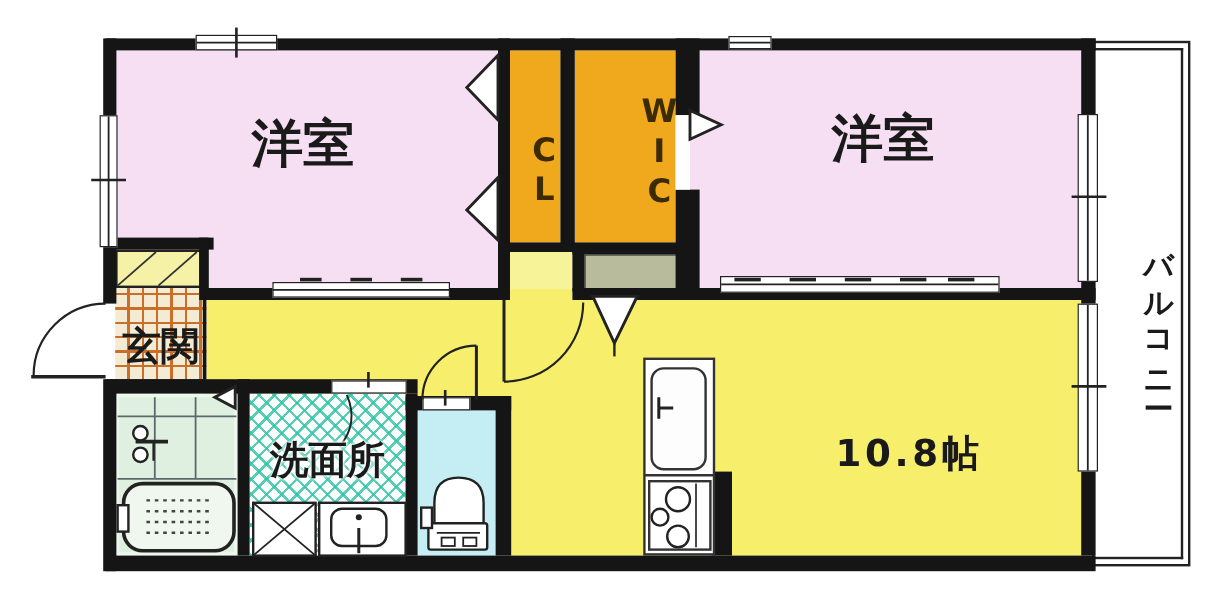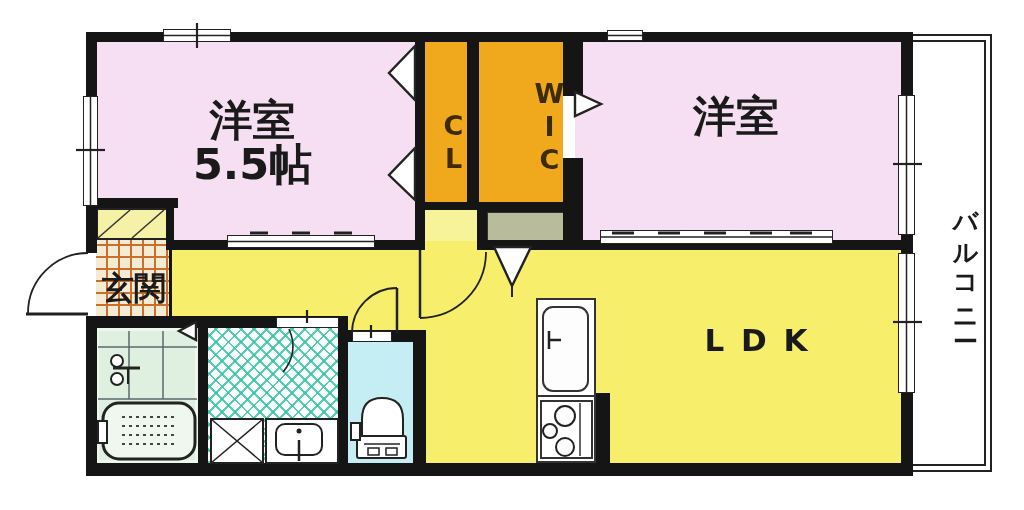--- a/index.html
+++ b/index.html
@@ -214,21 +214,21 @@
       <line x1="537" y1="396" x2="595" y2="396" stroke="#333" stroke-width="2"></line>
       <rect x="541" y="401" width="51" height="57" fill="#fff" stroke="#333" stroke-width="2"></rect>
       <circle cx="565" cy="416" r="10" fill="#fff" stroke="#222" stroke-width="2"></circle>
       <circle cx="550" cy="431" r="7" fill="#fff" stroke="#222" stroke-width="2"></circle>
       <circle cx="565" cy="447" r="9" fill="#fff" stroke="#222" stroke-width="2"></circle>
       <line x1="580" y1="403" x2="580" y2="456" stroke="#333" stroke-width="1.5"></line>
     </g>
   </svg>
 
   <div class="lbl big" style="left:150px;top:98px;width:205px;">洋室</div>
-  <div class="lbl big" style="left:150px;top:142px;width:205px;">5.5帖</div>
   <div class="lbl big" style="left:630px;top:94px;width:212px;">洋室</div>
-  <div class="lbl ldk" style="left:640px;top:324px;width:235px;">L D K</div>
+  <div class="lbl ldk" style="left:640px;top:362px;width:235px;">10.8帖</div>
   <div class="lbl clwic vtext" style="left:425px;top:88px;width:42px;height:110px;">CL</div>
   <div class="lbl clwic vtext" style="left:479px;top:62px;width:84px;height:130px;">WIC</div>
   <div class="lbl small" style="left:98px;top:272px;width:72px;">玄関</div>
+  <div class="lbl small wash-lbl" style="left:206px;top:367px;width:134px;">洗面所</div>
   <div class="lbl balc vtext" style="left:920px;top:150px;width:58px;height:225px;">バルコニー</div>
 
 </div>
 
 </body></html>

